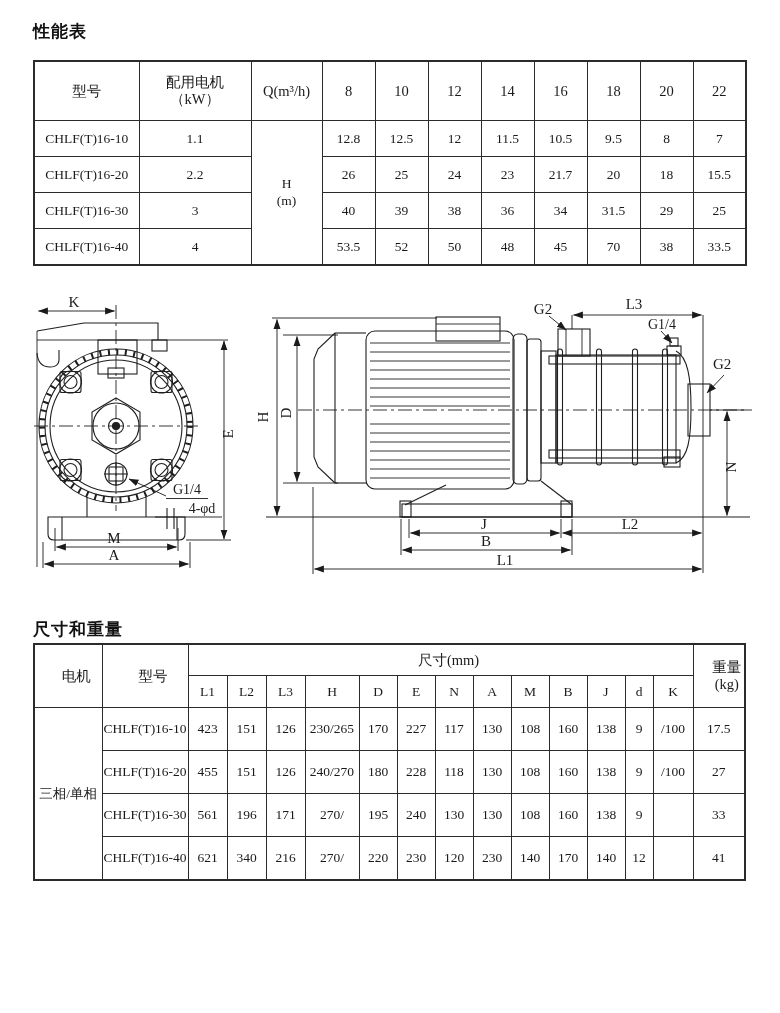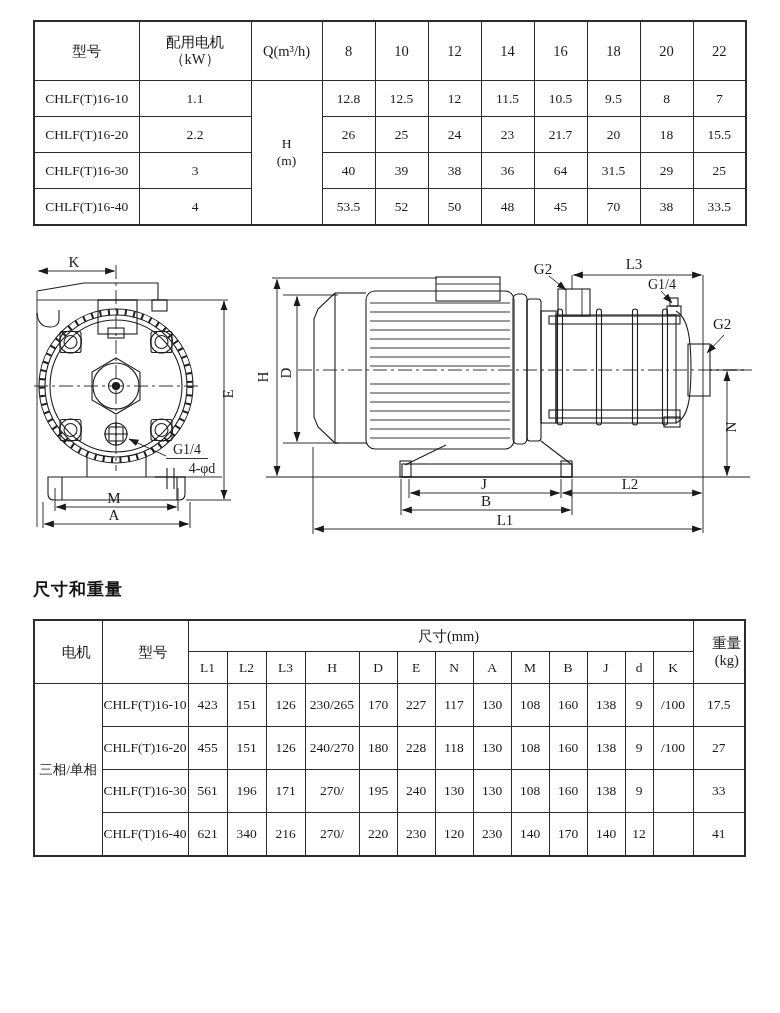--- a/index.html
+++ b/index.html
@@ -1,21 +1,21 @@
 <!DOCTYPE html>
 <html><head>
 <meta charset="utf-8">
 <style>
   html,body{margin:0;padding:0;background:#fff;}
   body{width:780px;height:1013px;overflow:hidden;color:#1f1f1f;}
   .page{padding:20px 33px 0 33px;}
   h2.sec{font-family:"Liberation Sans",sans-serif;font-weight:bold;font-size:17px;margin:0;color:#111;letter-spacing:1px;}
   #sec1{margin-bottom:17px;}
   #sec2{margin-top:42px;}
-  #sec3{margin-top:40px;margin-bottom:18px;}
+  #sec3{margin-top:40px;margin-bottom:2px;}
   table{border-collapse:collapse;table-layout:fixed;font-family:"Liberation Serif",serif;color:#1a1a1a;}
   .t1,.t2{border:2px solid #2b2b2b;}
   .t1 td,.t2 td{border:1px solid #2b2b2b;text-align:center;vertical-align:middle;padding:0;font-size:13.5px;}
   .t1{width:712px;}
   .t2{width:711px;}
   .t1 tr.hdr td{height:58px;font-size:14.5px;}
   .t1 tr.dat td{height:35px;}
   .t2 tr.hdr1 td{height:30px;font-size:14.5px;padding-left:16px;}
   .t2 tr.hdr2 td{height:31px;}
   .t2 tr.dat td{height:42px;}
@@ -23,20 +23,21 @@
   .two-line div{line-height:1.2;}
   .svgwrap{margin-left:-33px;margin-top:6px;}
   svg text{font-family:"Liberation Serif",serif;font-size:15px;fill:#1a1a1a;}
   svg .sm{font-size:14px;}
 </style>
 </head>
 <body>
 
 <div class="page">
 
+  <h2 class="sec" id="sec1">性能表</h2>
 
   <table class="t1">
     <colgroup>
       <col style="width:105px">
         <col style="width:112px">
         <col style="width:71px">
       <col style="width:53px">
         <col style="width:53px">
         <col style="width:53px">
         <col style="width:53px">
@@ -90,21 +91,21 @@
       <td>18</td>
       <td>15.5</td>
     </tr>
     <tr class="dat">
       <td class="model">CHLF(T)16-30</td>
       <td>3</td>
       <td>40</td>
       <td>39</td>
       <td>38</td>
       <td>36</td>
-      <td>64</td>
+      <td>34</td>
       <td>31.5</td>
       <td>29</td>
       <td>25</td>
     </tr>
     <tr class="dat">
       <td class="model">CHLF(T)16-40</td>
       <td>4</td>
       <td>53.5</td>
       <td>52</td>
       <td>50</td>

